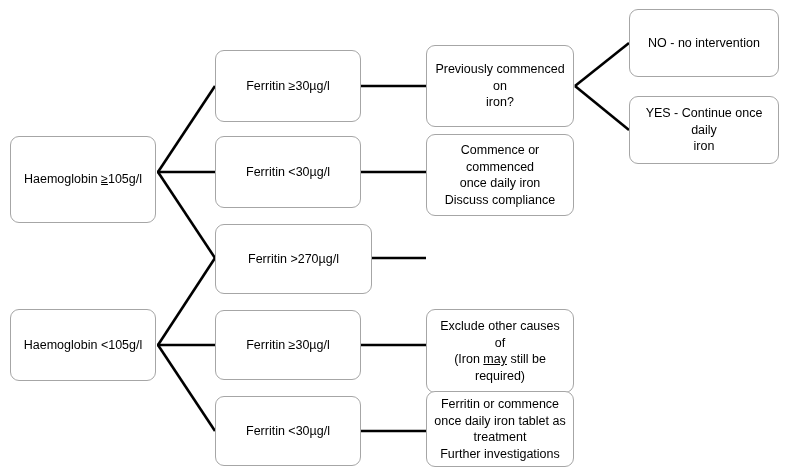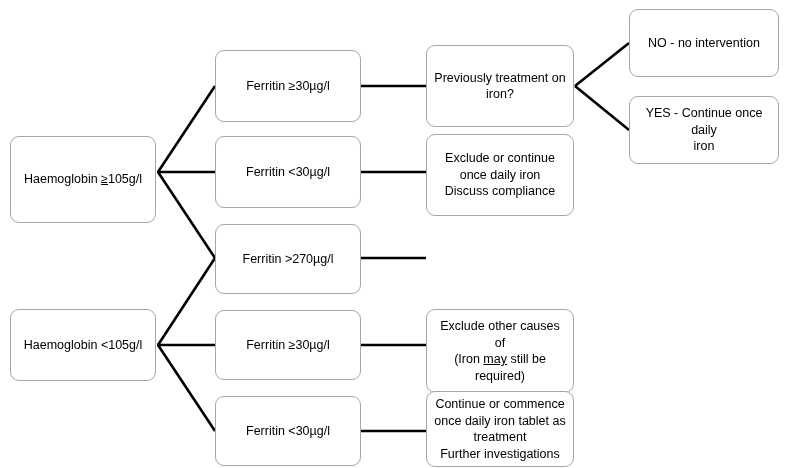--- a/index.html
+++ b/index.html
@@ -93,51 +93,51 @@
   </div>
 
   <div class="node" style="left:215px; top:50px; width:146px; height:72px;">
     <span class="line">Ferritin ≥30µg/l</span>
   </div>
 
   <div class="node" style="left:215px; top:136px; width:146px; height:72px;">
     <span class="line">Ferritin &lt;30µg/l</span>
   </div>
 
-  <div class="node" style="left:215px; top:224px; width:146px; height:70px;">
+  <div class="node" style="left:215px; top:224px; width:157px; height:70px;">
     <span class="line">Ferritin &gt;270µg/l</span>
   </div>
 
   <div class="node" style="left:215px; top:310px; width:146px; height:70px;">
     <span class="line">Ferritin ≥30µg/l</span>
   </div>
 
   <div class="node" style="left:215px; top:396px; width:146px; height:70px;">
     <span class="line">Ferritin &lt;30µg/l</span>
   </div>
 
   <div class="node" style="left:426px; top:45px; width:148px; height:82px;">
-    <span class="line">Previously treatment on</span>
+    <span class="line">Previously commenced on</span>
     <span class="line">iron?</span>
   </div>
 
   <div class="node" style="left:426px; top:134px; width:148px; height:82px;">
-    <span class="line">Exclude or continue</span>
+    <span class="line">Commence or commenced</span>
     <span class="line">once daily iron</span>
     <span class="line gap">Discuss compliance</span>
   </div>
 
 
   <div class="node" style="left:426px; top:309px; width:148px; height:84px;">
     <span class="line">Exclude other causes of</span>
     <span class="line gap"><span>(Iron </span><span class="u">may</span><span> still be required)</span></span>
   </div>
 
   <div class="node" style="left:426px; top:391px; width:148px; height:76px;">
-    <span class="line">Continue or commence</span>
+    <span class="line">Ferritin or commence</span>
     <span class="line">once daily iron tablet as</span>
     <span class="line">treatment</span>
     <span class="line gap">Further investigations</span>
   </div>
 
   <div class="node" style="left:629px; top:9px; width:150px; height:68px;">
     <span class="line">NO - no intervention</span>
   </div>
 
   <div class="node" style="left:629px; top:96px; width:150px; height:68px;">

